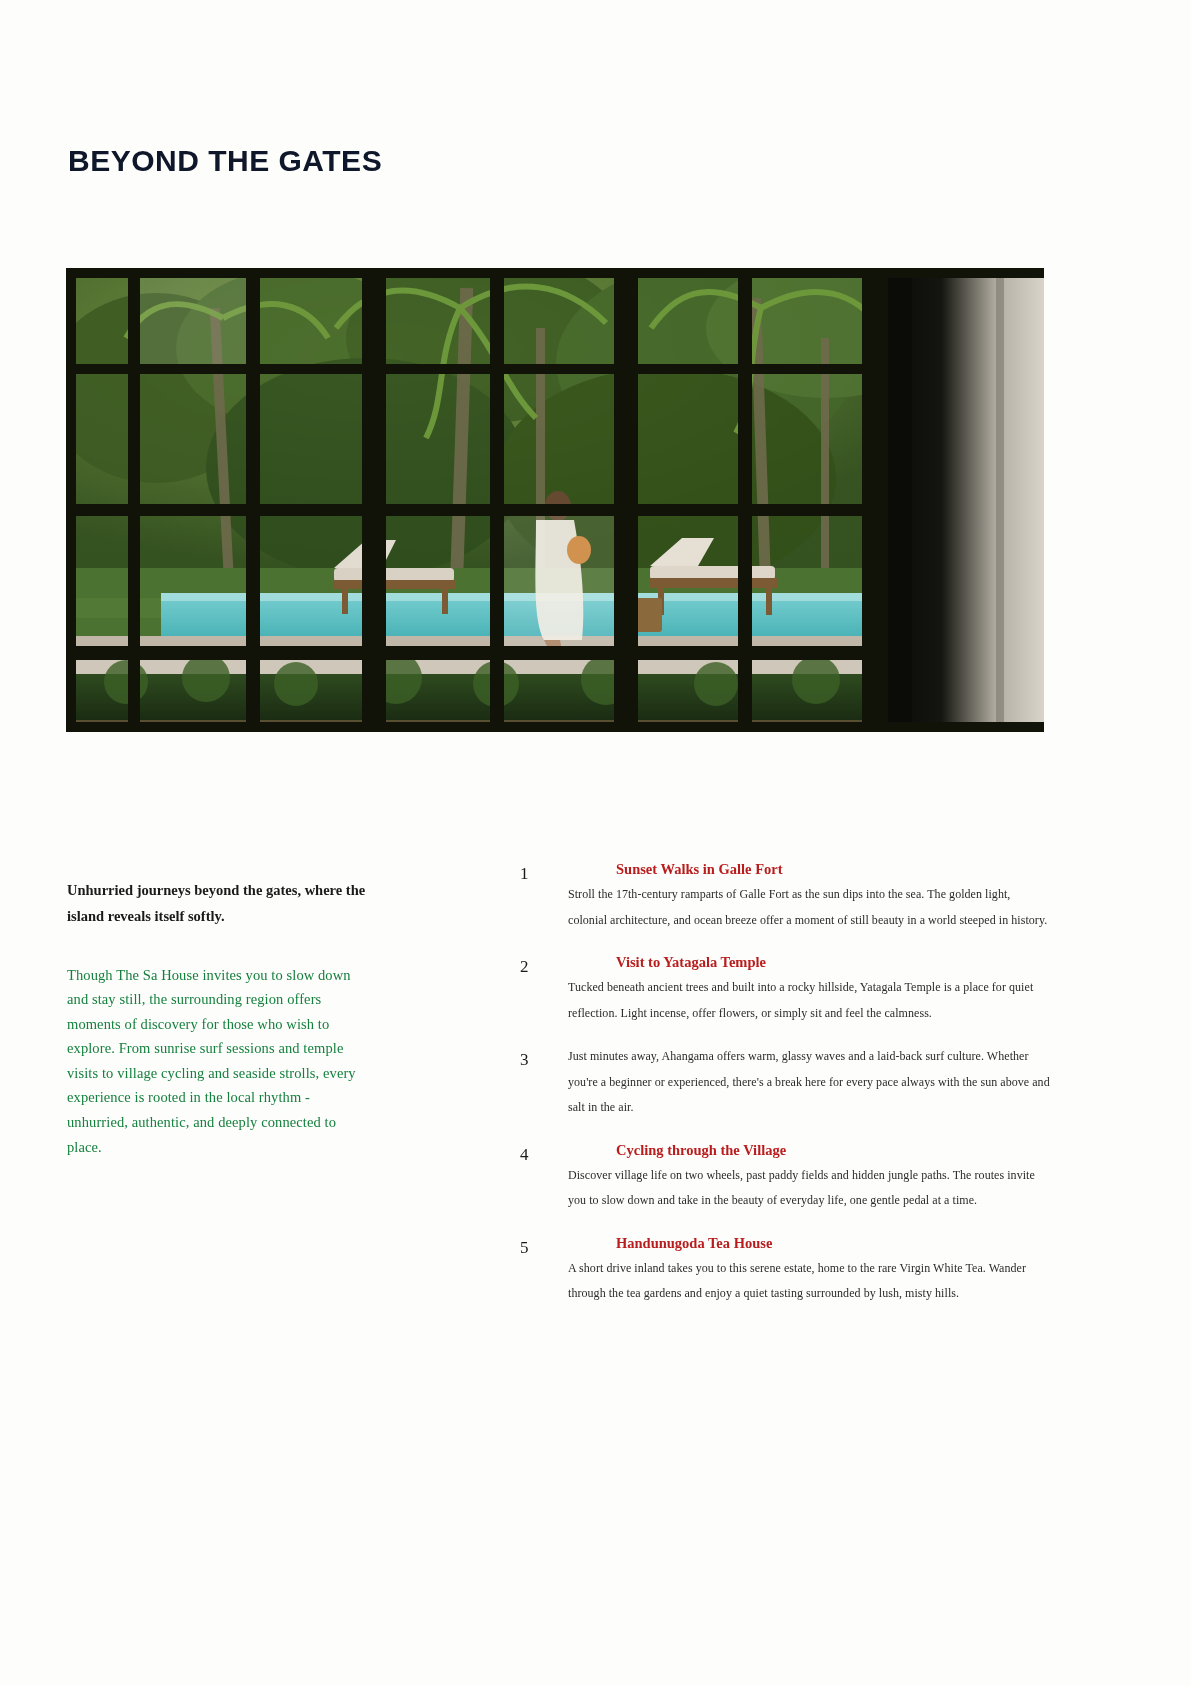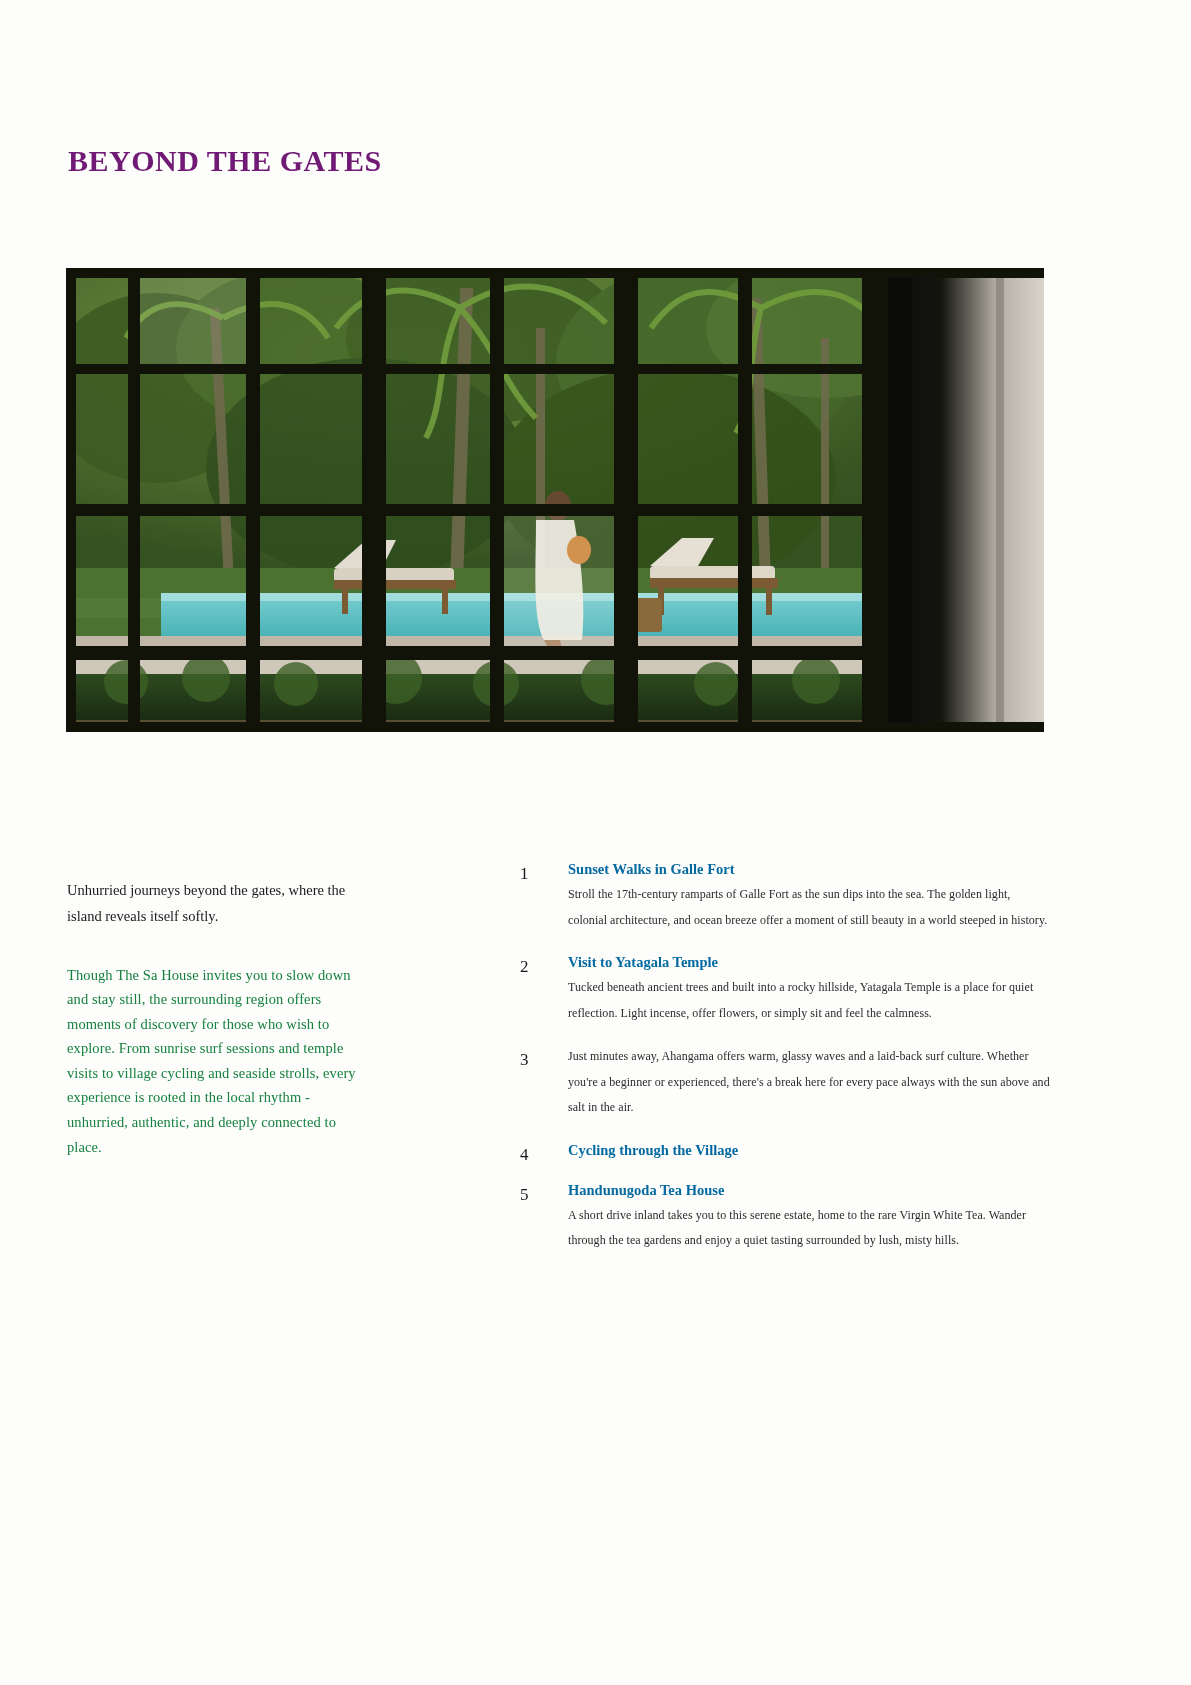--- a/index.html
+++ b/index.html
@@ -19,25 +19,25 @@
     position: absolute;
     inset: 0;
     background: #fdfdfc;
   }
 
   
   .page-title {
     position: absolute;
     left: 68px;
     top: 124px;
-    font-family: Liberation Serif, serif;
+    font-family: Liberation Sans, sans-serif;
     font-weight: bold;
     font-size: 30px;
     letter-spacing: 0.5px;
-    color: #701a75;
+    color: #0f172a;
   }
 
   
   .hero {
     position: absolute;
     left: 66px;
     top: 268px;
     width: 978px;
     height: 464px;
     overflow: hidden;
@@ -45,21 +45,21 @@
   }
   .hero svg { display: block; width: 100%; height: 100%; }
 
   
   .intro-lede {
     position: absolute;
     left: 67px;
     top: 862px;
     width: 300px;
     font-family: "Liberation Serif", serif;
-    font-weight: normal;
+    font-weight: bold;
     font-size: 14.5px;
     line-height: 26px;
     color: #1a1a1a;
   }
   .intro-body {
     position: absolute;
     left: 67px;
     top: 948px;
     width: 300px;
     font-family: "Liberation Serif", serif;
@@ -89,22 +89,23 @@
     text-align: left;
     font-family: "Liberation Serif", serif;
     font-size: 17px;
     color: #1a1a1a;
   }
   .list-title {
     font-family: "Liberation Serif", serif;
     font-weight: bold;
     font-size: 14.5px;
     line-height: 22px;
-    color: #0369a1;
+    color: #b91c1c;
     margin-bottom: 2px;
+    margin-left: 48px;
   }
   .list-desc {
     font-family: "Liberation Serif", serif;
     font-size: 12px;
     line-height: 25.5px;
     color: #2b2b2b;
     letter-spacing: 0.05px;
   }
 </style>
 </head>
@@ -268,20 +269,21 @@
     </div>
 
     <div class="list-item">
       <div class="list-num">3</div>
       <div class="list-desc">Just minutes away, Ahangama offers warm, glassy waves and a laid-back surf culture. Whether you're a beginner or experienced, there's a break here for every pace always with the sun above and salt in the air.</div>
     </div>
 
     <div class="list-item">
       <div class="list-num">4</div>
       <div class="list-title">Cycling through the Village</div>
+      <div class="list-desc"> Discover village life on two wheels, past paddy fields and hidden jungle paths. The routes invite you to slow down and take in the beauty of everyday life, one gentle pedal at a time.</div>
     </div>
 
     <div class="list-item">
       <div class="list-num">5</div>
       <div class="list-title">Handunugoda Tea House</div>
       <div class="list-desc">A short drive inland takes you to this serene estate, home to the rare Virgin White Tea. Wander through the tea gardens and enjoy a quiet tasting surrounded by lush, misty hills.</div>
     </div>
 
   </div>
 </div>

